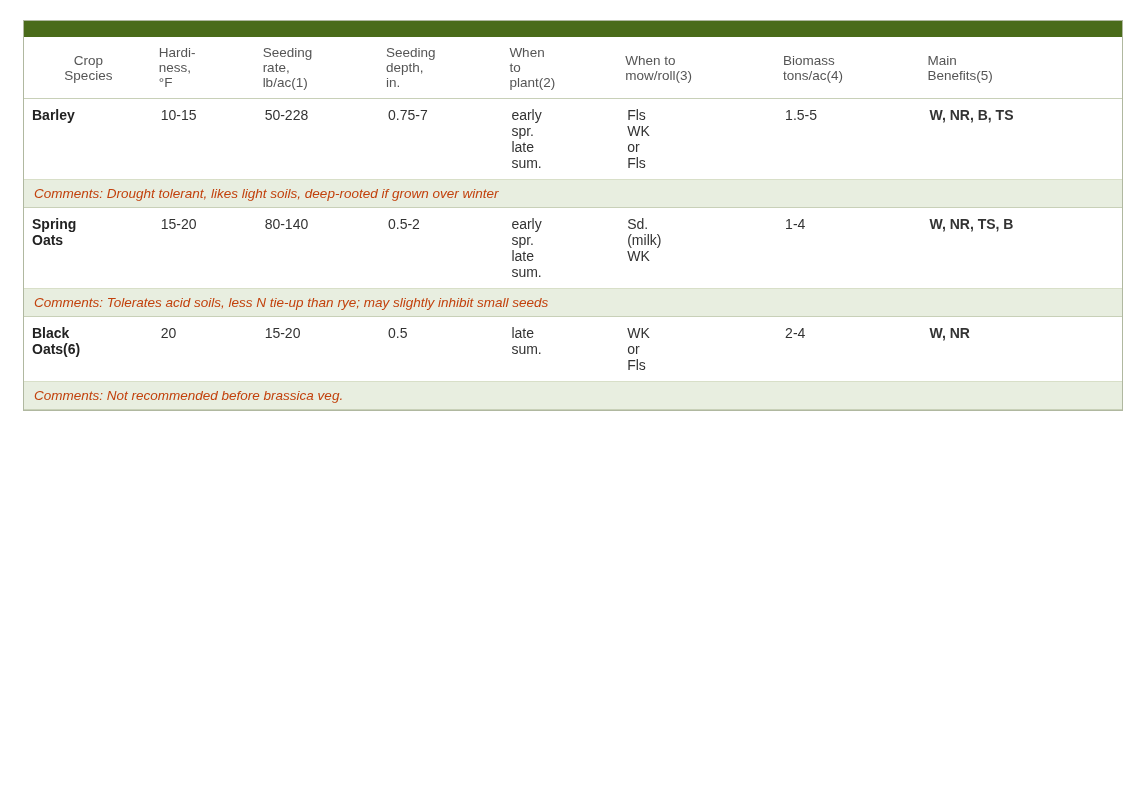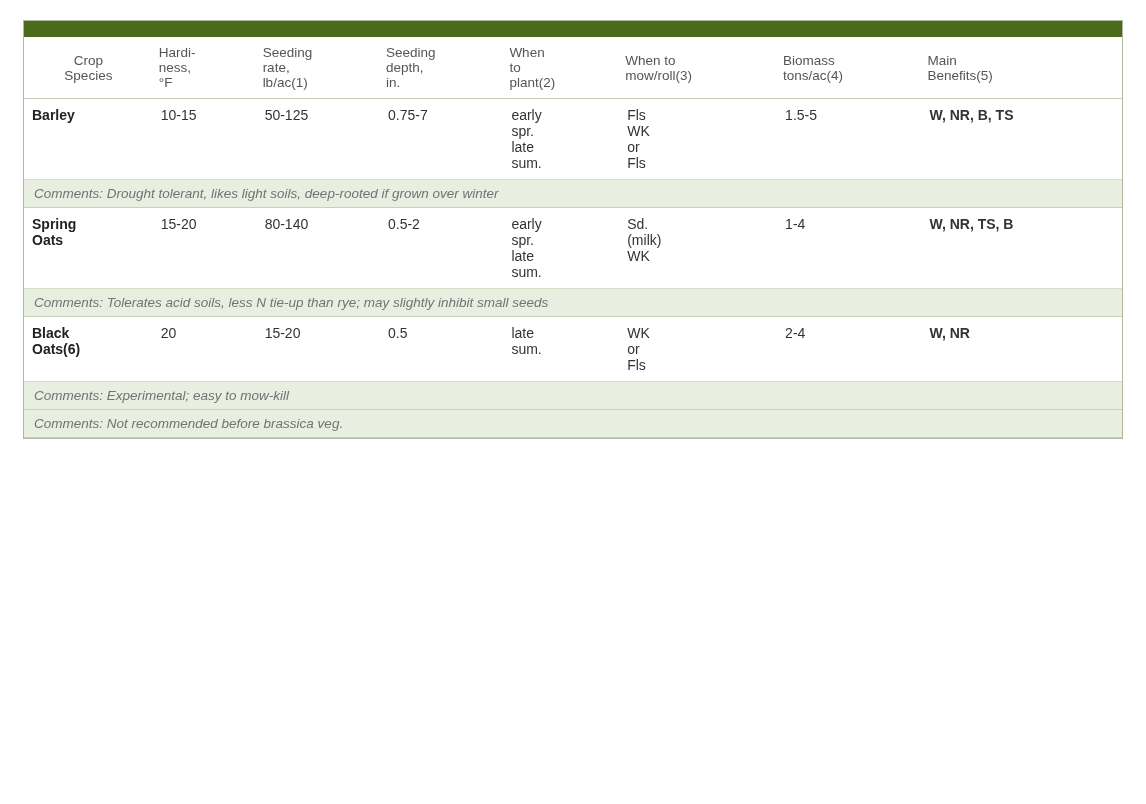--- a/index.html
+++ b/index.html
@@ -46,21 +46,21 @@
       font-size: 14px;
       color: #333;
     }
     tbody tr.data-row td:first-child {
       font-weight: bold;
       color: #222;
     }
     tbody tr.comment-row td {
       background: #e8eee0;
       padding: 6px 10px;
-      color: #737373;
+      color: #c2410c;
       font-style: italic;
       font-size: 13.5px;
       border-bottom: 1px solid #c8d0b8;
     }
   </style>
 </head>
 <body>
 
 <div class="table-wrapper">
   <div class="header-row"></div>
@@ -74,21 +74,21 @@
         <th>When<br>to<br>plant(2)</th>
         <th>When to<br>mow/roll(3)</th>
         <th>Biomass<br>tons/ac(4)</th>
         <th>Main<br>Benefits(5)</th>
       </tr>
     </thead>
     <tbody id="table-body">
     <tr class="data-row">
           <td style="font-weight: bold;">Barley</td>
           <td>10-15</td>
-          <td>50-125</td>
+          <td>50-228</td>
           <td>0.75-7</td>
           <td>early<br>spr.<br>late<br>sum.</td>
           <td>Fls<br>WK<br>or<br>Fls</td>
           <td>1.5-5</td>
           <td><b>W, NR, B, TS</b></td>
         </tr>
         <tr class="comment-row">
           <td colspan="8">Comments: Drought tolerant, likes light soils, deep-rooted if grown over winter</td>
         </tr>
         <tr class="data-row">
@@ -108,20 +108,17 @@
           <td style="font-weight: bold;"><b>Black<br>Oats(6)</b></td>
           <td>20</td>
           <td>15-20</td>
           <td>0.5</td>
           <td>late<br>sum.</td>
           <td>WK<br>or<br>Fls</td>
           <td>2-4</td>
           <td><b>W, NR</b></td>
         </tr>
         <tr class="comment-row">
-          <td colspan="8">Comments: Experimental; easy to mow-kill</td>
-        </tr>
-        <tr class="comment-row">
           <td colspan="8">Comments: Not recommended before brassica veg.</td>
         </tr>
       </tbody>
   </table>
 </div>
 
 </body></html>

